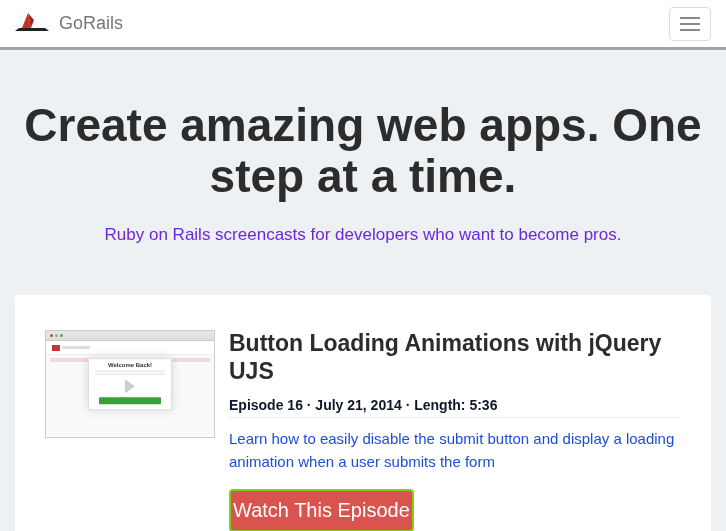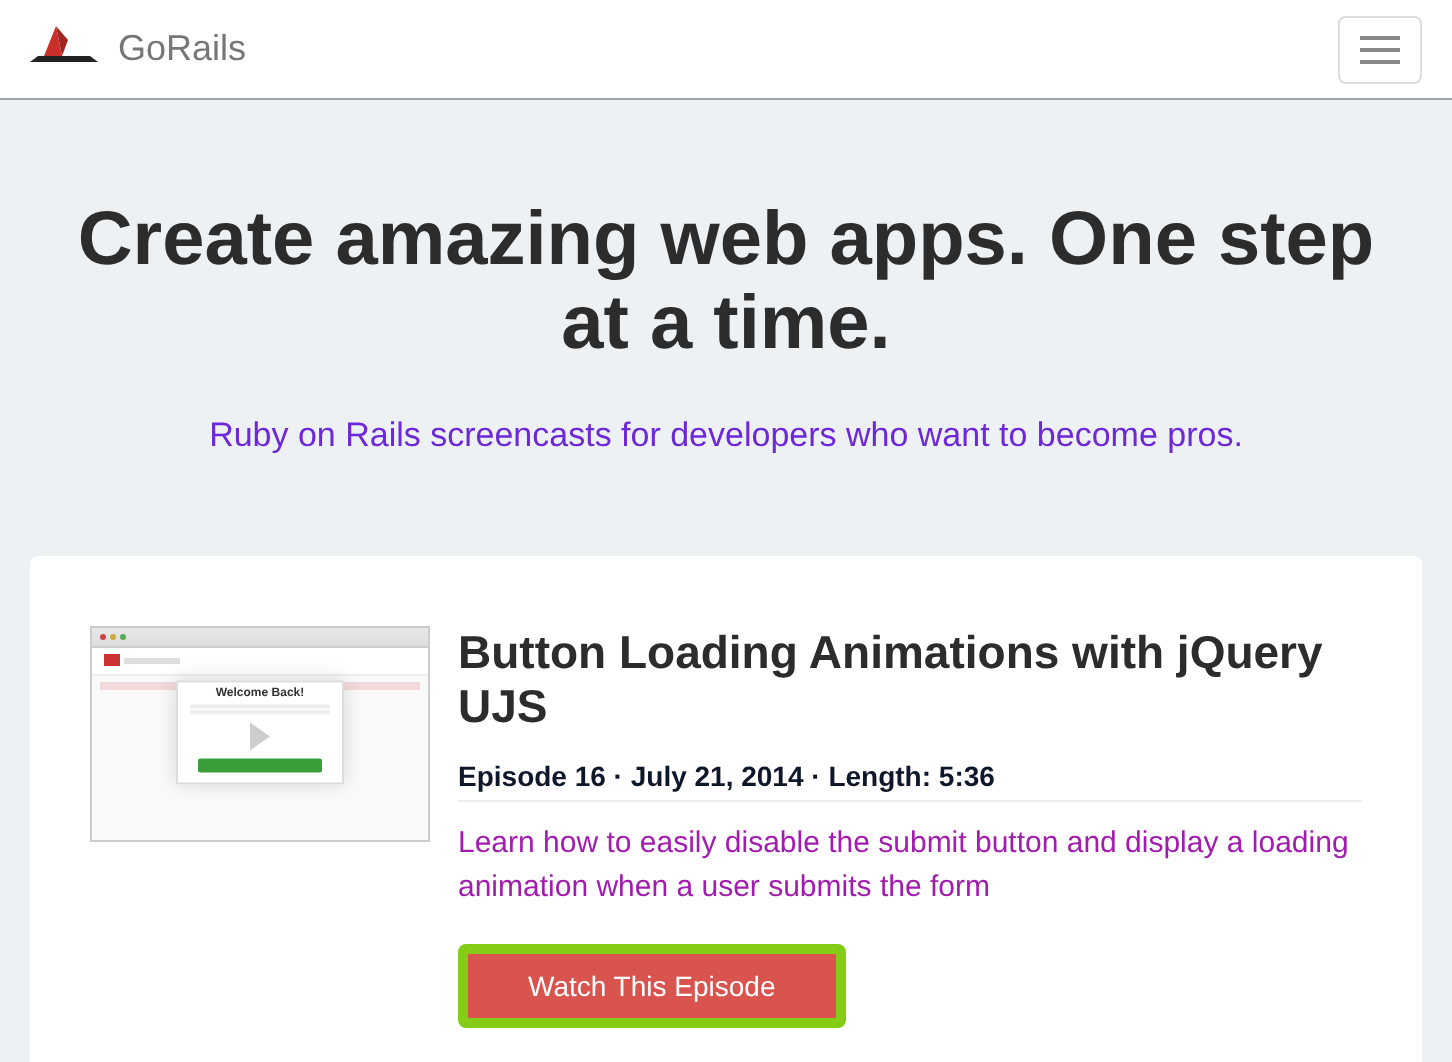--- a/index.html
+++ b/index.html
@@ -6,21 +6,21 @@
     body {
       font-family: -apple-system, BlinkMacSystemFont, "Helvetica Neue", Arial, sans-serif;
       background: #eef1f3;
       color: #333;
       width: 726px;
       height: 531px;
       overflow: hidden;
     }
     .navbar {
       background: #fff;
-      border-bottom: 1px solid #a3a3a3;
+      border-bottom: 3px solid #a3a3a3;
       height: 50px;
       display: flex;
       align-items: center;
       justify-content: space-between;
       padding: 0 15px;
     }
     .brand {
       display: flex;
       align-items: center;
       gap: 10px;
@@ -48,21 +48,21 @@
       display: block;
       width: 20px;
       height: 2px;
       background: #888;
     }
     .hero {
       text-align: center;
       padding: 50px 20px 30px;
     }
     .hero-title {
-      font-size: 38px;
+      font-size: 46px;
       font-weight: 700;
       color: #2c2c2c;
       line-height: 1.1;
       margin-bottom: 24px;
     }
     .hero-sub {
       color: #6d28d9;
       font-size: 17px;
     }
     .card {
@@ -124,33 +124,33 @@
       margin-bottom: 12px;
     }
     .ep-meta {
       color: #0f172a;
       font-weight: 600;
       font-size: 14px;
       margin-bottom: 4px;
     }
     .ep-divider{border:none;border-top:1px solid #eee;margin:0 0 10px;}
     .ep-desc {
-      color: #a21caf;
+      color: #1d4ed8;
       font-size: 15px;
       line-height: 1.5;
       margin-bottom: 16px;
     }
     .btn-watch {
       display: inline-block;
       background: #d9534f;
       color: #fff;
-      border: 5px solid #84cc16;
+      border: 2px solid #84cc16;
       border-radius: 4px;
-      padding: 8px 30px;
-      font-size: 14px;
+      padding: 8px 2px;
+      font-size: 20px;
       text-decoration: none;
       cursor: pointer;
     }
   </style>
 </head>
 <body>
 
 <div class="navbar">
   <a class="brand" href="#">
     <span>

